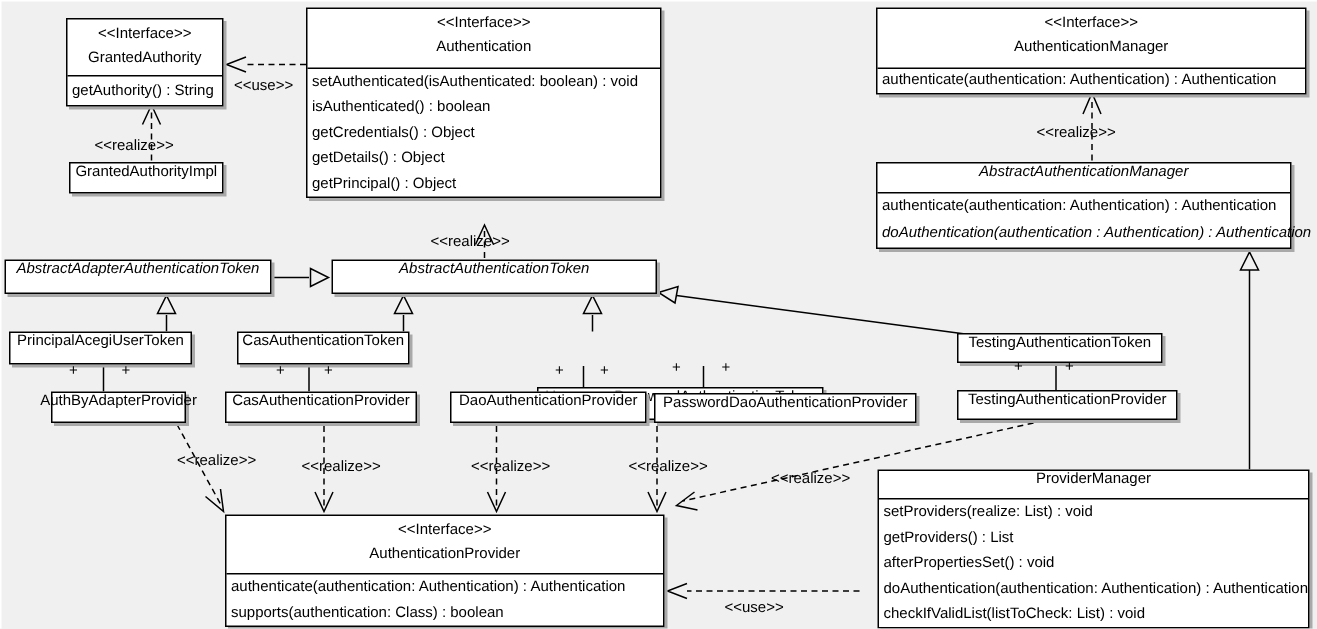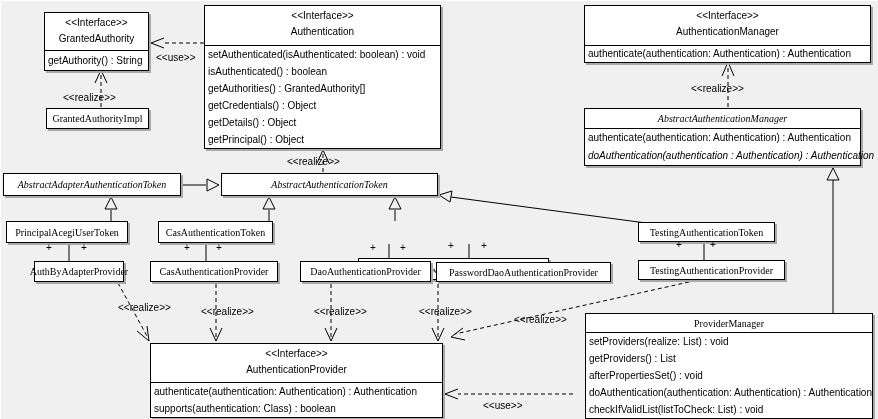--- a/index.html
+++ b/index.html
@@ -14,21 +14,21 @@
   svg.wires .tri { fill:#f0f0f0; stroke:#000; stroke-width:1; }
   .uml-box {
     position:absolute; z-index:2; background:#fff; border:1px solid #000;
     box-shadow:2px 2px 0 #a9a9a9; font-size:10px; box-sizing:border-box;
   }
   .hdr { text-align:center; }
   .hdr .stereo { display:block; padding-top:4px; }
   .hdr .cname { display:block; padding-top:5px; }
   .methods { border-top:1px solid #000; }
   .m { white-space:nowrap; padding:0 2px 0 3px; line-height:17px; height:17px; }
-  .single { display:flex; align-items:center; justify-content:center; text-align:center; white-space:nowrap;font-family:Liberation Serif, serif; }
+  .single { display:flex; justify-content:center; text-align:center; white-space:nowrap; }
   .italic { font-style:italic; }
   .edge-label { position:absolute; z-index:3; font-size:10px; white-space:nowrap; }
   .plus { position:absolute; z-index:3; font-size:10px; width:8px; text-align:center; }
 </style>
 </head>
 <body>
 
 <svg class="wires" width="878" height="419">
   <g>
     <path class="dash" d="M203,42 L162,42"></path>
@@ -118,21 +118,20 @@
 </div>
 
 <div class="uml-box" style="left:203px;top:4px;width:237px;">
   <div class="hdr" style="height:39px">
     <span class="stereo">&lt;&lt;Interface&gt;&gt;</span>
     <span class="cname">Authentication</span>
   </div>
   <div class="methods">
     <div class="m">setAuthenticated(isAuthenticated: boolean) : void</div>
     <div class="m">isAuthenticated() : boolean</div>
-    <div class="m">getAuthorities() : GrantedAuthority[]</div>
     <div class="m">getCredentials() : Object</div>
     <div class="m">getDetails() : Object</div>
     <div class="m">getPrincipal() : Object</div>
   </div>
 </div>
 
 <div class="uml-box" style="left:583px;top:4px;width:287px;">
   <div class="hdr" style="height:39px">
     <span class="stereo">&lt;&lt;Interface&gt;&gt;</span>
     <span class="cname">AuthenticationManager</span>

